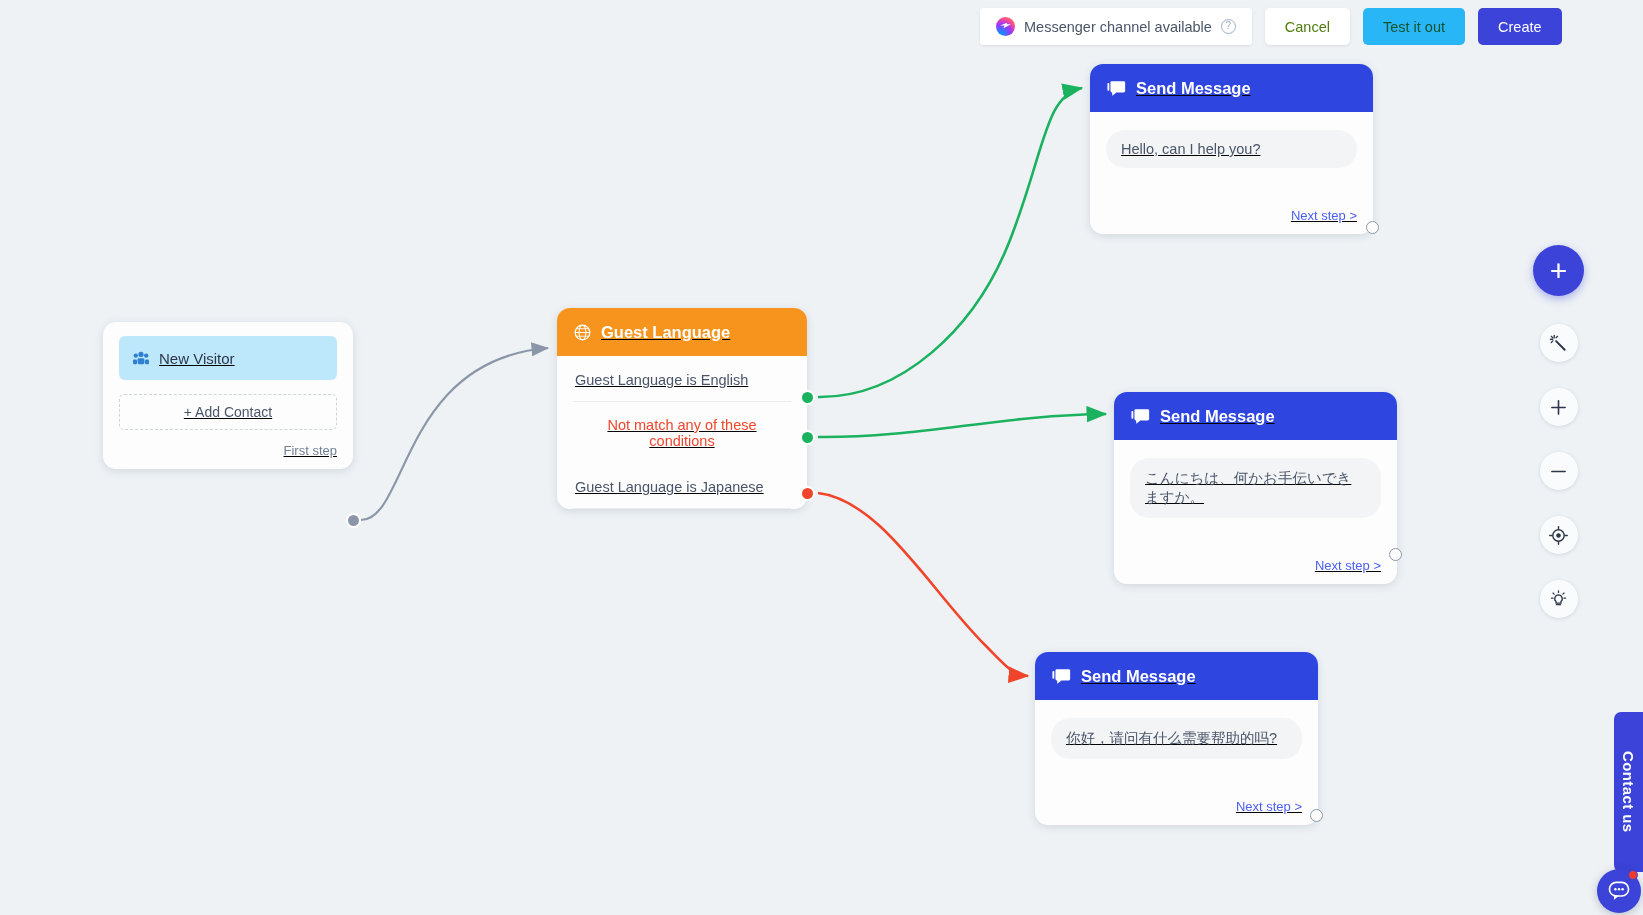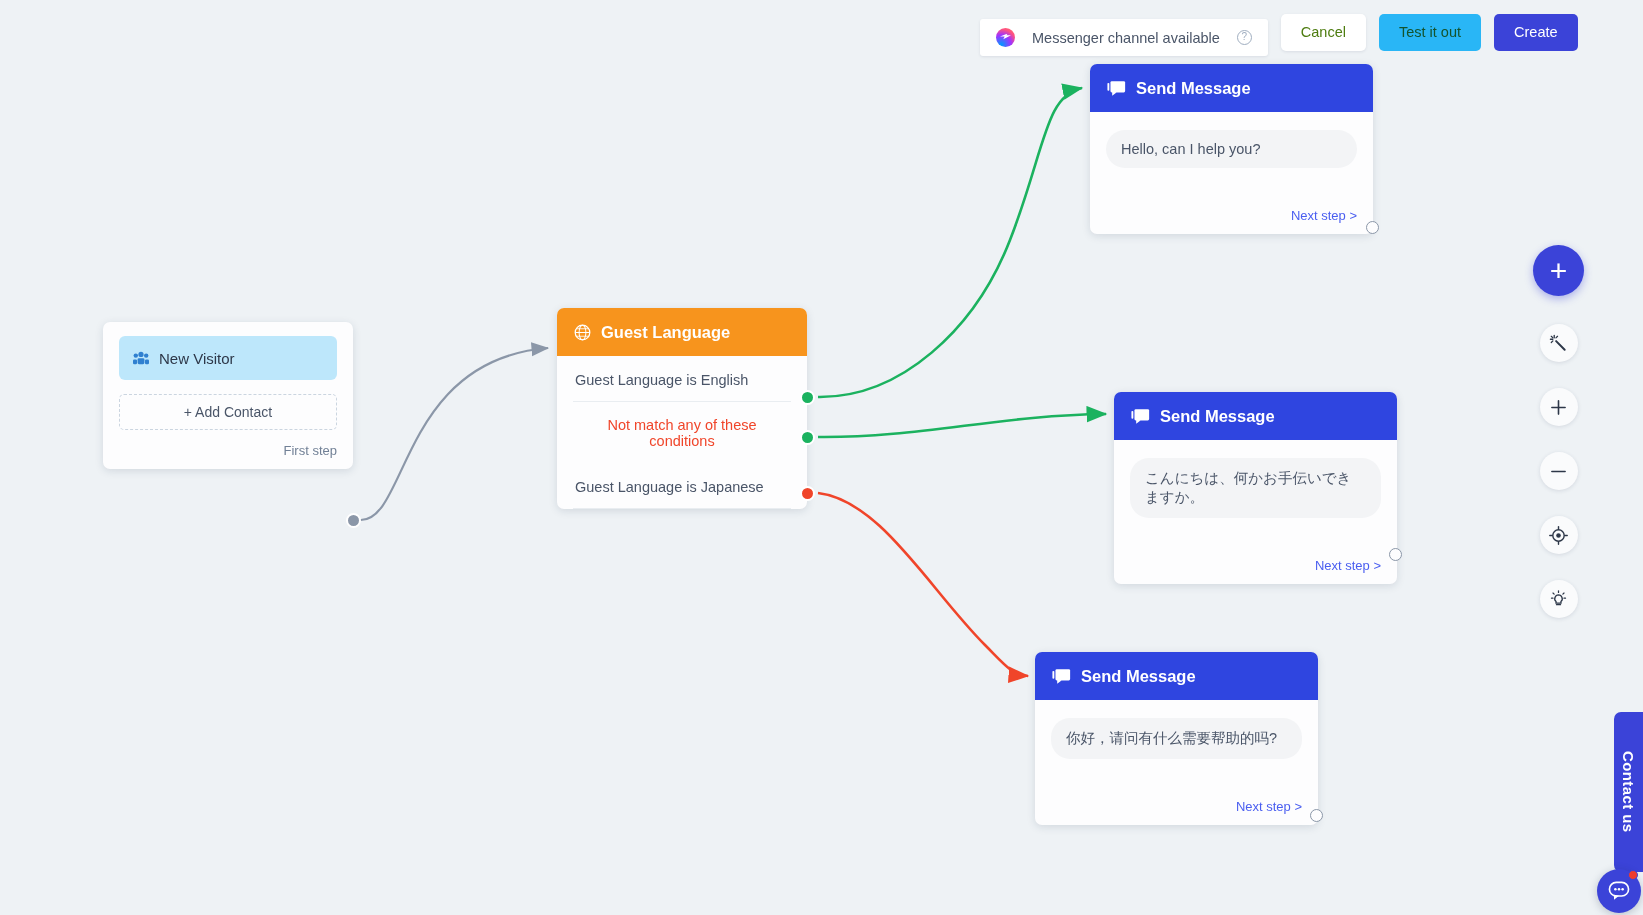--- a/index.html
+++ b/index.html
@@ -20,27 +20,26 @@
     pointer-events: none;
   }
 
   
   .topbar {
     position: absolute; top: 8px; left: 980px;
     display: flex; align-items: center; gap: 13px;
     z-index: 40;
   }
   .channel-pill {
-    display: flex; align-items: center; gap: 17px;
+    display: flex; align-items: center; gap: 9px;
     background: #ffffff; border-radius: 3px;
     padding: 0 16px; height: 37px;
     box-shadow: 0 1px 3px rgba(27,43,75,.10);
     font-size: 14.5px; color: #4a5568;
     white-space: nowrap;
-    margin-top: 11px;
   }
   .msgr-icon {
     width: 19px; height: 19px; border-radius: 50%;
     background: radial-gradient(circle at 28% 88%, #0099ff 0%, #a033ff 45%, #ff5280 72%, #ff7061 100%);
     position: relative; flex: none;
   }
   .msgr-icon::after {
     content: ""; position: absolute; left: 4px; top: 5.5px;
     width: 11px; height: 8px;
     background: #fff;
@@ -58,24 +57,25 @@
     cursor: pointer; padding: 0 20px; white-space: nowrap;
   }
   .btn-cancel { background: #fff; color: #4d7c0f; box-shadow: 0 1px 3px rgba(27,43,75,.10); }
   .btn-test { background: #29b6f6; color: #14532d; }
   .btn-create { background: #3b43d8; color: #fff; }
 
   
   .node {
     position: absolute;
     background: #fdfdfe;
-    border-radius: 7px;
+    border-radius: 13px;
     box-shadow: 0 2px 9px rgba(27,43,75,.13);
     overflow: hidden;
     z-index: 20;
+    text-decoration: underline;
   }
   .node-head {
     display: flex; align-items: center; gap: 10px;
     height: 48px; padding: 0 17px;
     color: #fff; font-size: 16.5px; font-weight: bold;
   }
   .head-trigger  { background: #29b6f6; }
   .head-cond     { background: #f7941d; }
   .head-msg      { background: #2f45e0; }
   .node-body { padding: 14px 16px 0 16px; }

